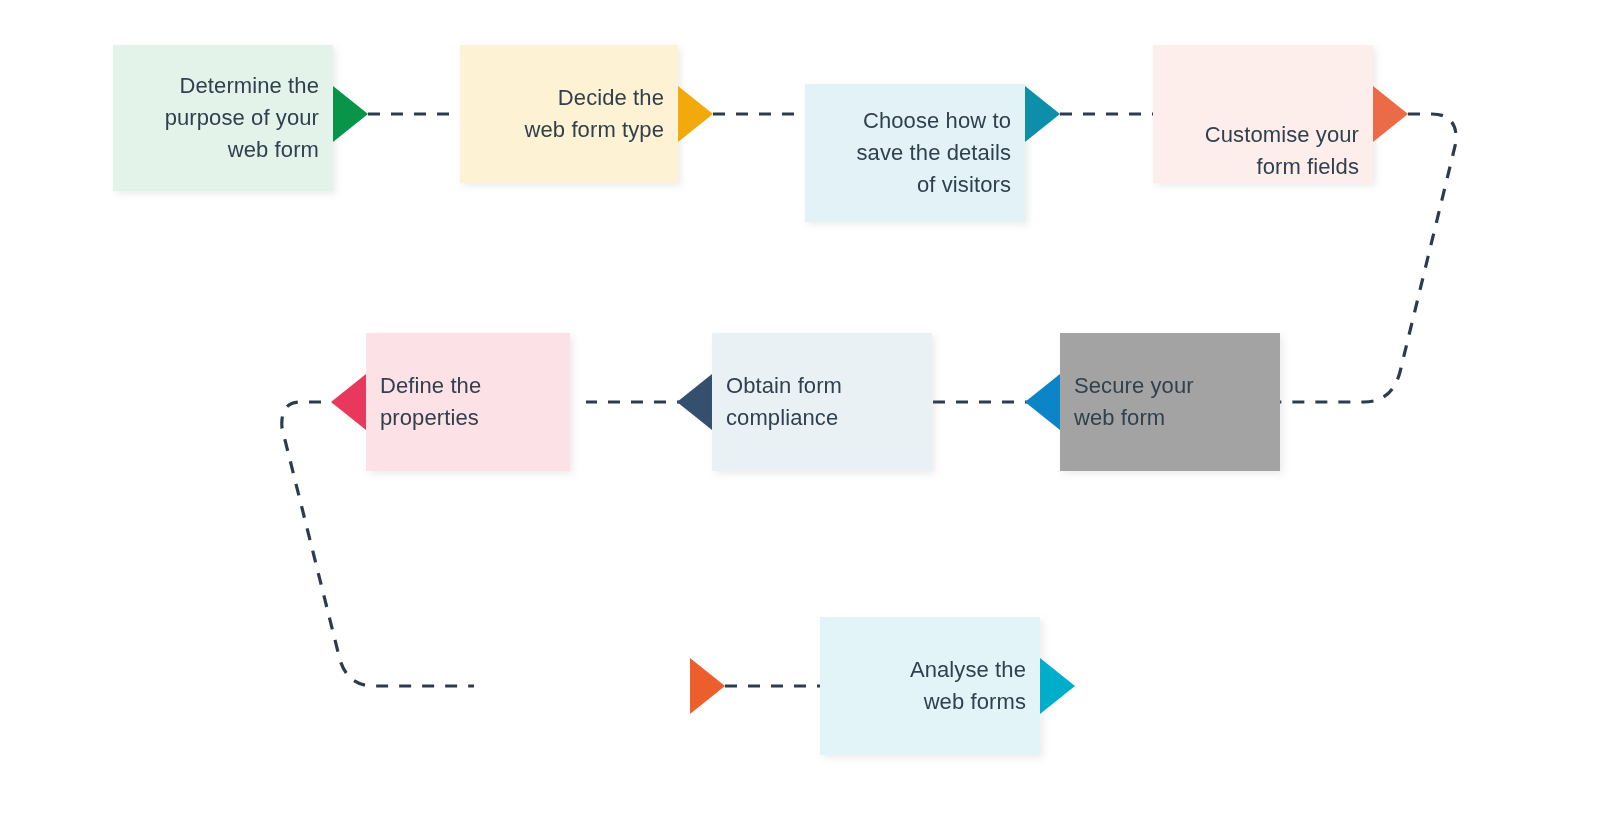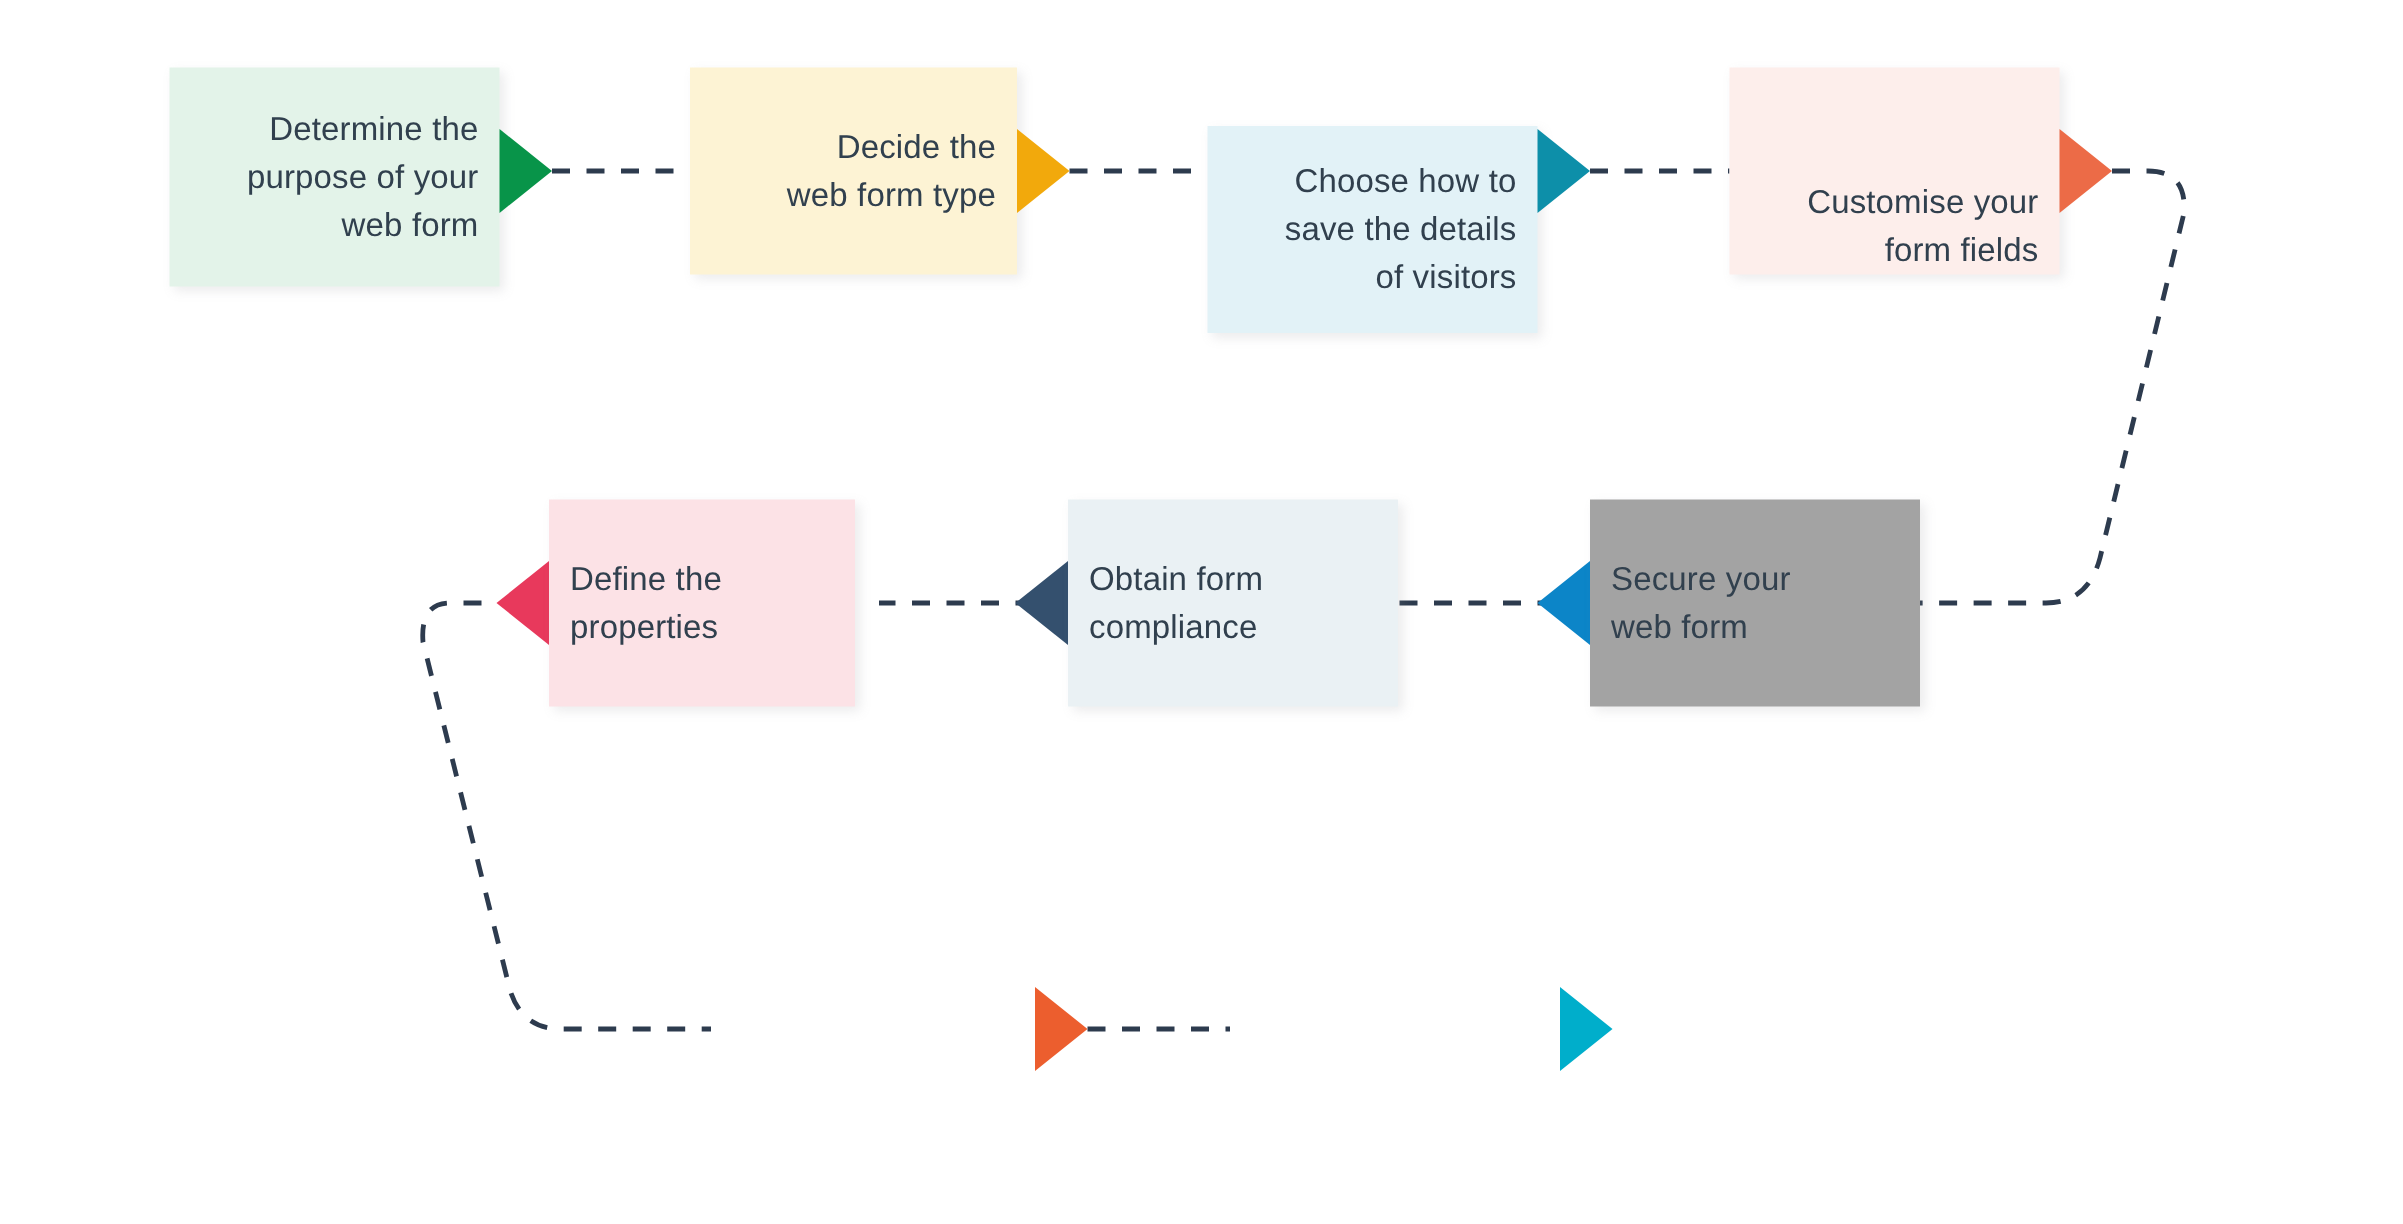--- a/index.html
+++ b/index.html
@@ -114,15 +114,19 @@
   </div>
 
   <div class="arrow arrow-left" style="left:1025px; top:374px; border-right:35px solid #0c85c8;"></div>
   <div class="node align-left" style="left:1060px; top:333px; width:220px; height:138px; background:#a3a3a3;">
     <div class="node-label">Secure your
 web form</div>
   </div>
 
   <div class="arrow arrow-right" style="left:690px; top:658px; border-left:35px solid #ec5e2e;"></div>
 
+  <div class="node align-right" style="left:820px; top:617px; width:220px; height:138px; background:#e2f4f7;">
+    <div class="node-label">Analyse the
+web forms</div>
+  </div>
   <div class="arrow arrow-right" style="left:1040px; top:658px; border-left:35px solid #00aecb;"></div>
 
 </div>
 
 </body></html>

